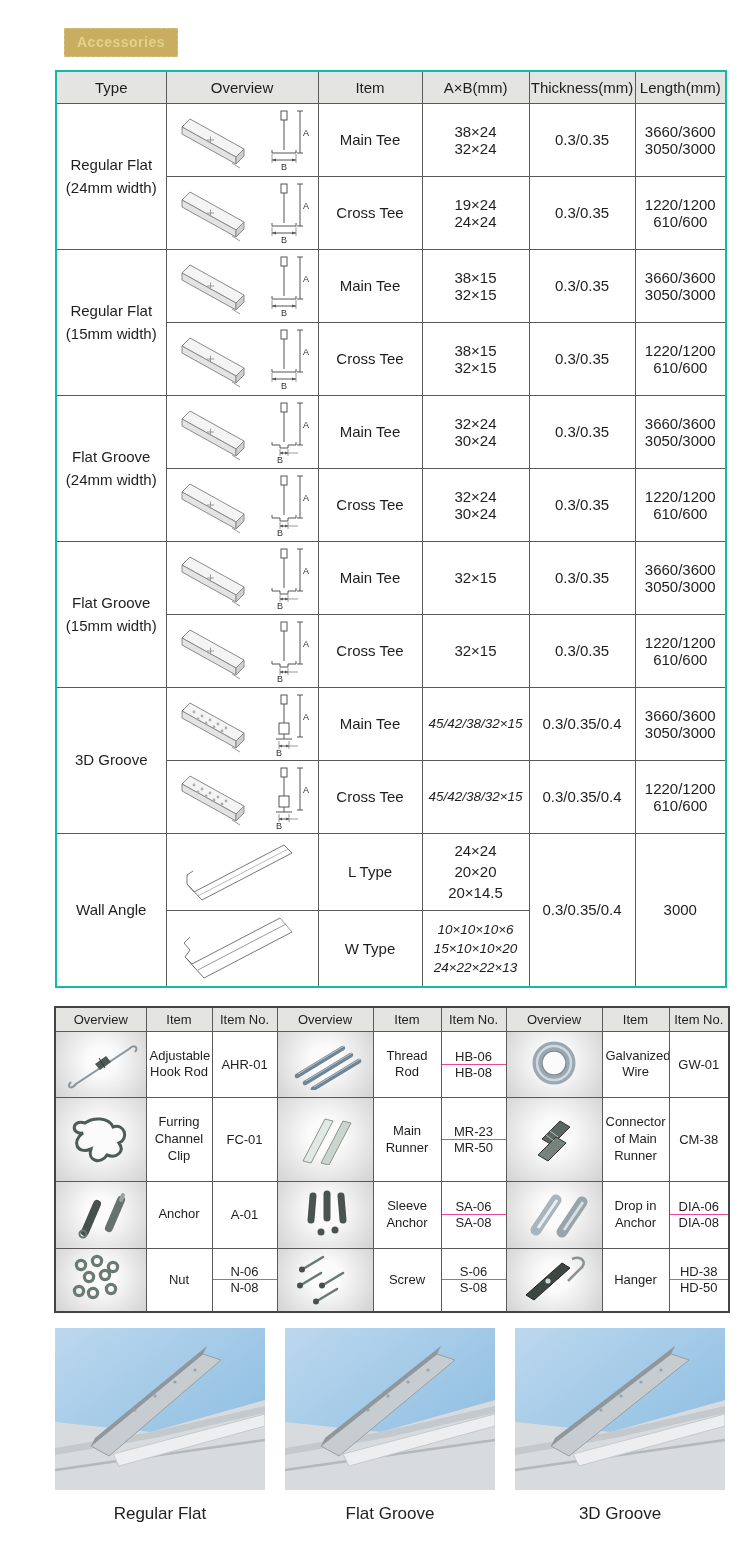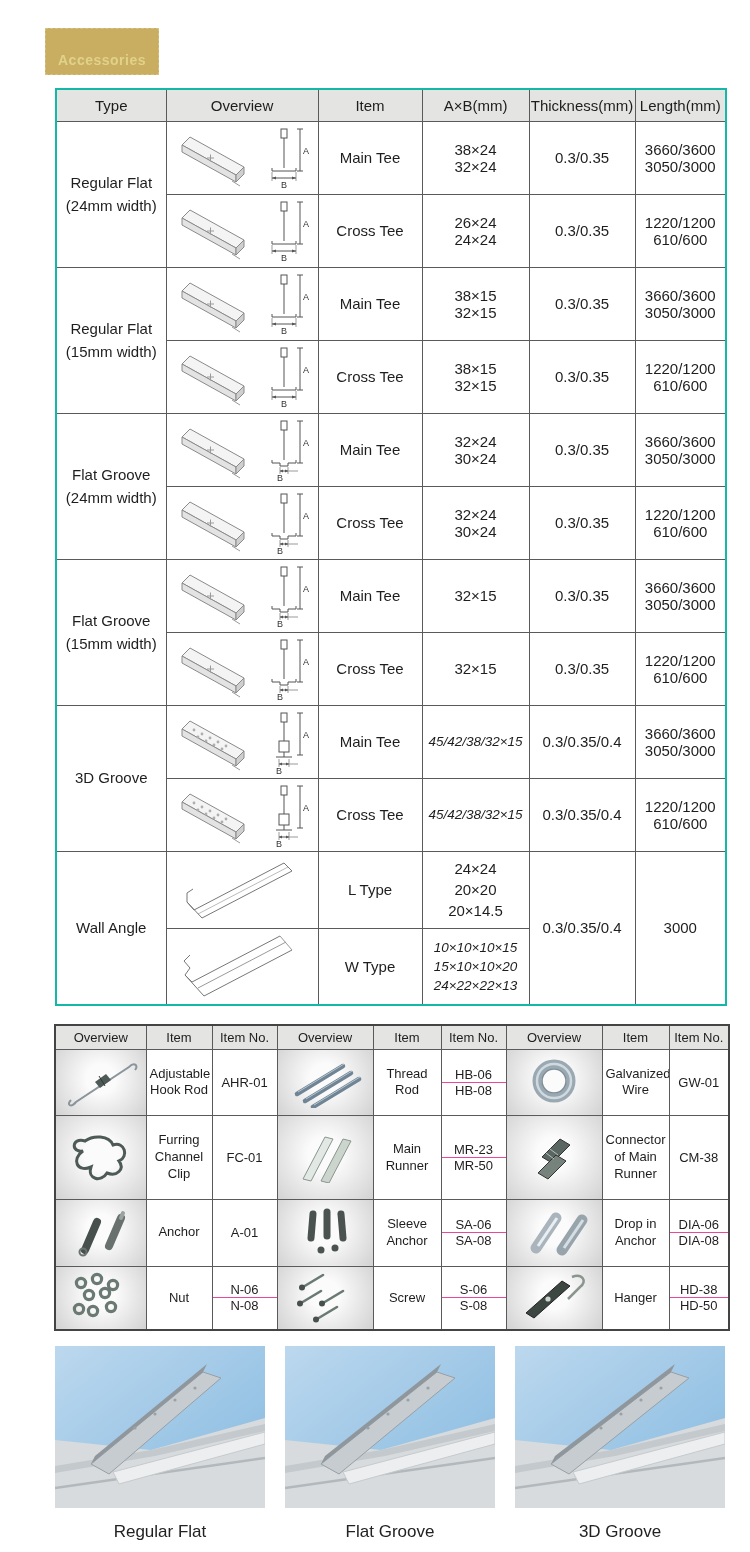--- a/index.html
+++ b/index.html
@@ -1,20 +1,20 @@
 <!DOCTYPE html>
 <html style="--badge-bg: #c9ae62; --badge-text: #e0d28a; --header-bg: #e4e4e2;"><head>
 <meta charset="utf-8">
 <style>
   html,body{margin:0;padding:0;background:#fff;}
   body{font-family:"Liberation Sans", sans-serif; color:#1e1e1e;}
   .page{width:750px;min-height:1552px;background:#fff;position:relative;}
 
   
-  .badge{display:inline-block;margin:28px 0 0 45px;padding:23px 12px 6px 12px;
+  .badge{display:inline-block;margin:28px 0 0 64px;padding:5px 12px 6px 12px;
          background:var(--badge-bg,#c9ae62);color:var(--badge-text,#e0d28a);
          font-weight:bold;font-size:14px;letter-spacing:.5px;
          border:1px dashed #d6c183;}
 
   
   table{border-collapse:collapse;table-layout:fixed;}
   .spec{width:670px;margin:13px 0 0 55px;border:2px solid #14b8a6;}
   .spec th,.spec td{border:1px solid #5a5a5a;padding:0;text-align:center;vertical-align:middle;
                     font-size:15px;overflow:hidden;}
   .spec thead tr{height:32px;}
@@ -136,21 +136,21 @@
                 <path d="M8 47 L8 56 M32 47 L32 56" stroke="#999"></path>
                 <line x1="8" y1="53" x2="32" y2="53" stroke="#555"></line>
                 <path d="M8 53 l4 -1.6 v3.2 z M32 53 l-4 -1.6 v3.2 z" fill="#555"></path>
                 <text x="17" y="63" font-size="9" fill="#333">B</text>
               </svg>
             </div>
           </td>
           <td>Cross Tee</td>
           <td>
             <div class="stack">
-              <div>26×24</div>
+              <div>19×24</div>
               <div>24×24</div>
             </div>
           </td>
           <td>0.3/0.35</td>
           <td>
             <div class="stack">
               <div>1220/1200</div>
               <div>610/600</div>
             </div>
           </td>
@@ -544,21 +544,21 @@
     <path d="M28 66 L116 20" stroke="#777" fill="none"></path>
     <path d="M16 52 L9 45 L14 38 L8 31 L14 25" stroke="#777" fill="none"></path>
     <path d="M28 66 L9 45" stroke="#777" fill="none"></path>
     <path d="M104 6 L116 20" stroke="#999" fill="none"></path>
               </svg>
             </div>
           </td>
           <td>W Type</td>
           <td>
             <div class="stack triple">
-              <div class="smalltxt">10×10×10×15</div>
+              <div class="smalltxt">10×10×10×6</div>
               <div class="smalltxt">15×10×10×20</div>
               <div class="smalltxt">24×22×22×13</div>
             </div>
           </td>
         </tr>
       </tbody>
   </table>
 
   <table class="acc">
     <colgroup>

